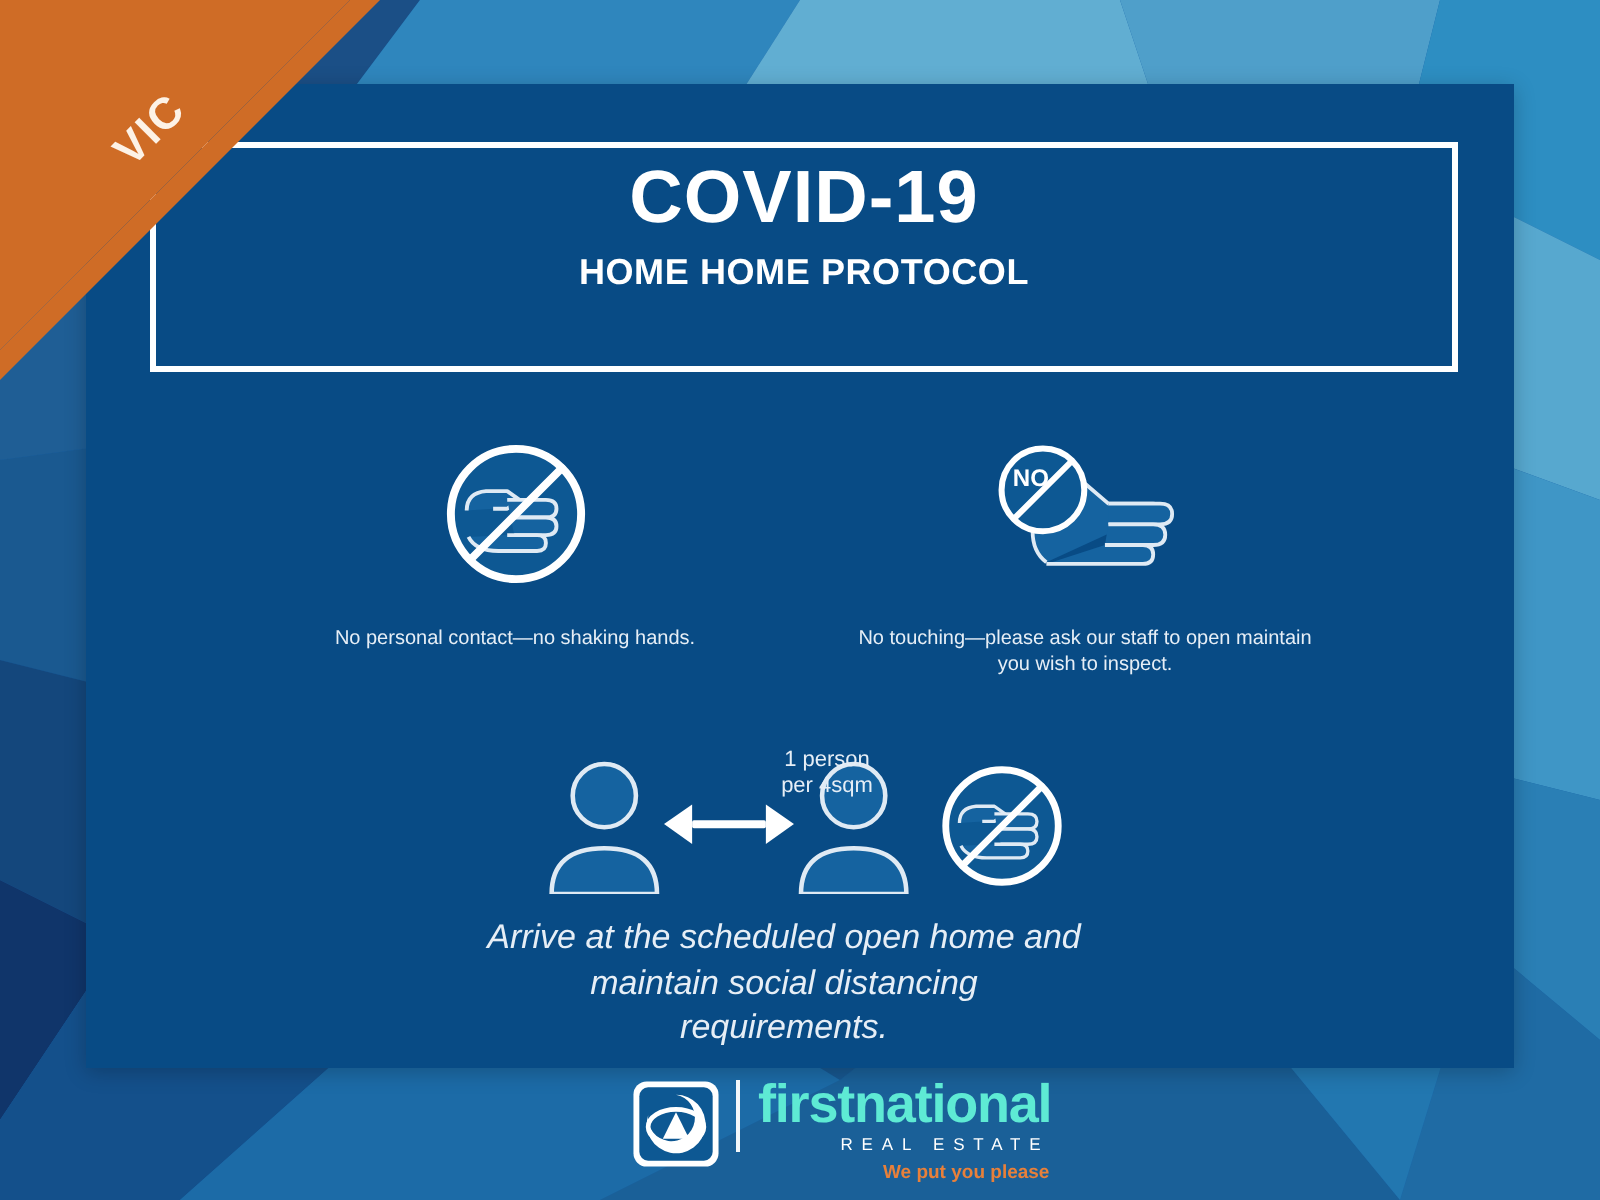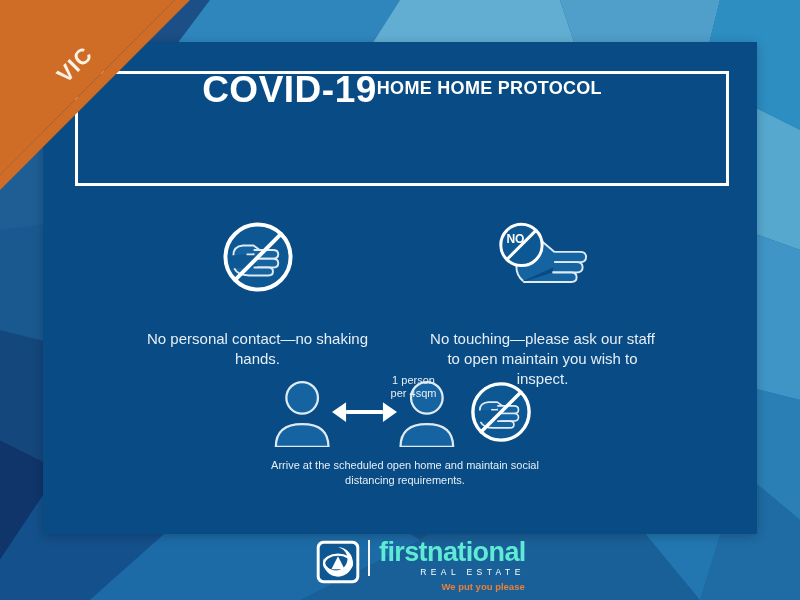--- a/index.html
+++ b/index.html
@@ -23,22 +23,22 @@
   }
 
   
   .title-frame {
     position:absolute;
     left:75px; top:71px; width:654px; height:115px;
     border:3px solid #ffffff;
   }
   .title-block {
     position:absolute; left:75px; top:71px; width:654px; height:85px;
-    display:flex; flex-direction:row;
-    justify-content:center;
+    display:flex; flex-direction:column;
+    align-items:center; justify-content:center;
     color:#ffffff; text-align:center;
   }
   .title-main {
     font-size:37px; font-weight:bold; letter-spacing:.5px; line-height:1.05;
   }
   .title-sub {
     font-size:18px; font-weight:bold; letter-spacing:.3px; margin-top:7px;
   }
 
   
@@ -47,32 +47,32 @@
     position:absolute; left:0px; top:52px; width:150px;
     transform:rotate(-45deg); transform-origin:50% 50%;
     text-align:center; color:#fdf2e6;
     font-size:22px; font-weight:bold; letter-spacing:1px;
   }
 
   
   .row { position:absolute; display:flex; }
   .item { display:flex; flex-direction:column; align-items:center; }
   .caption {
-    color:#e6eef6; text-align:center; font-size:15px; line-height:1.33;
-    font-weight:400;
+    color:#e6eef6; text-align:center; font-size:10px; line-height:1.33;
+    margin-top:12px; font-weight:400;
   }
 
   #row1 { left:140px; top:213px; width:520px; justify-content:space-between; }
-  #row1 .item { width:235px;gap:28px; }
+  #row1 .item { width:235px; }
 
   #row2 { left:255px; top:375px; width:300px; align-items:center;
           justify-content:center; gap:6px; }
   #row2-caption {
-    position:absolute; left:255px; top:458px; width:300px;
-    color:#e6eef6; text-align:center; font-size:11px; line-height:1.33;
+    position:absolute; left:242px; top:458px; width:300px;
+    color:#e6eef6; text-align:center; font-size:17px; line-height:1.33;font-style:italic;
   }
 
   .sqm-label {
     position:absolute; left:103px; top:-1px; width:78px;
     color:#e6eef6; font-size:11px; line-height:1.22; text-align:center;
   }
 
   
   .logo { position:absolute; left:316px; top:540px; display:flex; align-items:flex-start; }
   .logo-text { margin-left:9px; }

